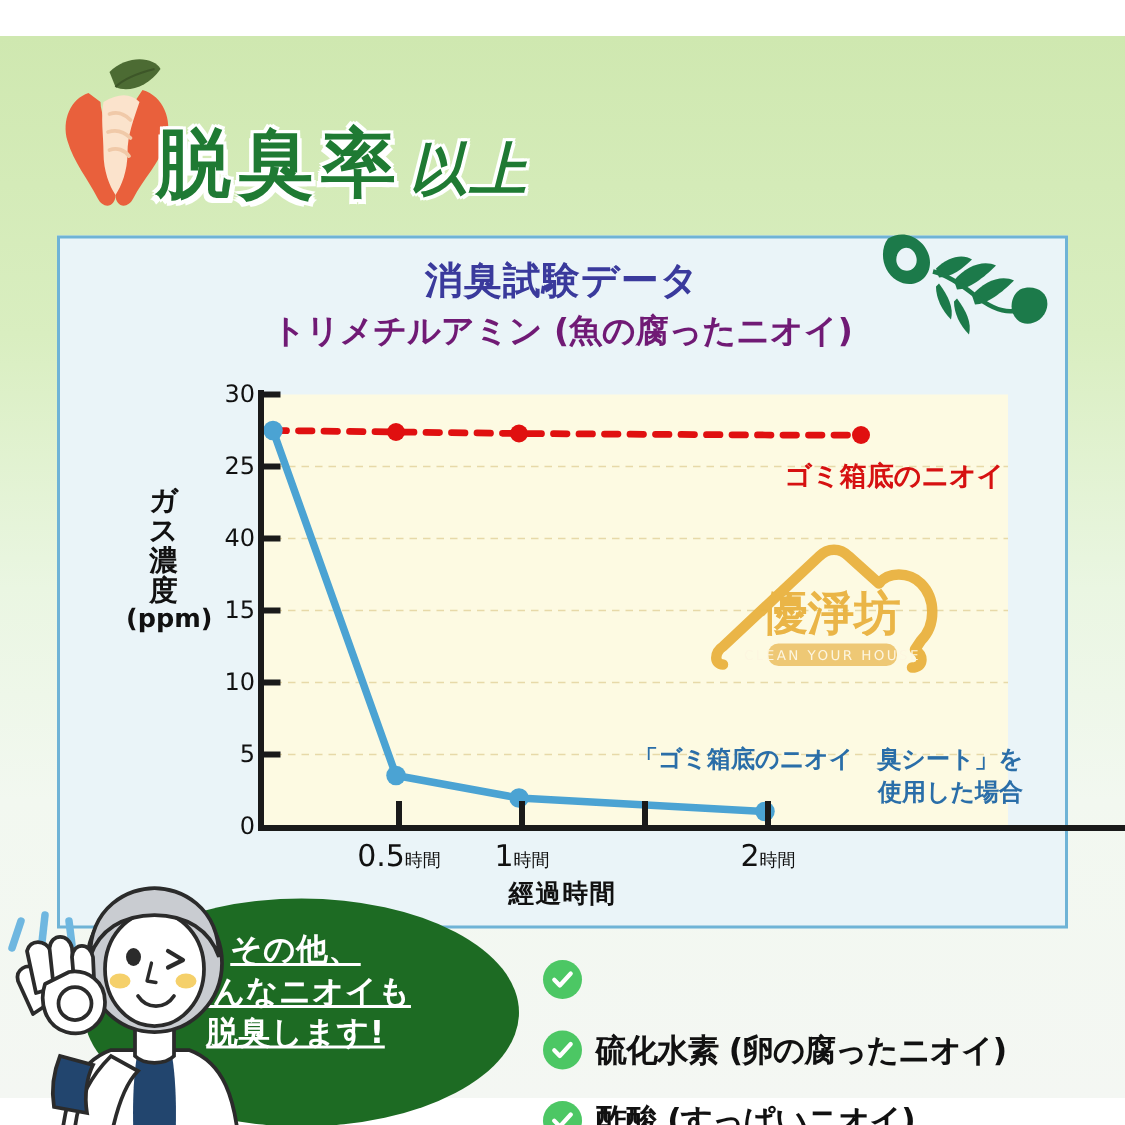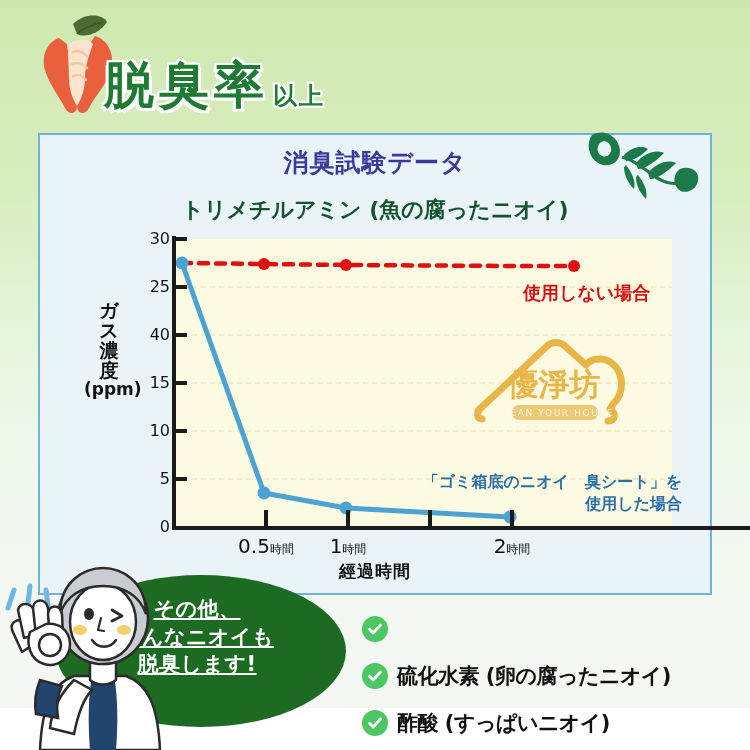--- a/index.html
+++ b/index.html
@@ -5,20 +5,21 @@
   * { box-sizing: border-box; margin: 0; padding: 0; }
   html, body {
     width: 750px; height: 750px;
     font-family: "DejaVu Sans", "Liberation Sans", sans-serif;
     overflow: hidden;
   }
   #page {
     position: relative;
     width: 750px; height: 708px;
     background: linear-gradient(180deg,#cfe8b0 0%, #d9eec0 28%, #eaf6e2 52%, #f2f8f0 72%, #f4f7f3 100%);
+    margin-top: 24px;
   }
 
   
   #header {
     position: absolute; left: 0; top: 0; width: 750px; height: 132px;
   }
   .apple {
     position: absolute; left: 33px; top: 8px; width: 92px; height: 112px;
   }
   #headline {
@@ -42,44 +43,45 @@
     line-height: 0.85;
     letter-spacing: -2px;
     margin-left: -4px;
     padding-bottom: 2px;
     -webkit-text-stroke: 3px #ffffff;
     paint-order: stroke fill;
     text-shadow: 0 0 5px #fff, 0 0 9px #fff;
   }
   .hl-suffix {
     font-family: "DejaVu Sans", sans-serif;
-    font-size: 24px; font-weight: bold; color: #1f7a33;
+    font-size: 38px; font-weight: bold; color: #1f7a33;
     line-height: 1; padding-bottom: 14px; margin-left: 4px;
     letter-spacing: 2px;
     text-shadow:
       2px 0 0 #fff, -2px 0 0 #fff, 0 2px 0 #fff, 0 -2px 0 #fff,
       2px 2px 0 #fff, -2px -2px 0 #fff, 2px -2px 0 #fff, -2px 2px 0 #fff;
+    font-style: italic;
   }
 
   
   #panel {
     position: absolute; left: 38px; top: 133px; width: 674px; height: 462px;
     background: #eaf4f8;
     border: 2px solid #6fb3d6;
   }
   #chart-title {
     position: absolute; left: 0; top: 11px; width: 100%;
     text-align: center;
     font-size: 25px; font-weight: bold; color: #3a3a9c;
     letter-spacing: 1px;
   }
   #chart-subtitle {
-    position: absolute; left: 0; top: 60px; width: 100%;
+    position: absolute; left: 0; top: 47px; width: 100%;
     text-align: center;
-    font-size: 22px; font-weight: bold; color: #14532d;
+    font-size: 22px; font-weight: bold; color: #701a75;
     letter-spacing: 0px;
   }
   .fishbone { position: absolute; right: 6px; top: -14px; width: 120px; height: 96px; }
 
   
   #plot {
     position: absolute; left: 134px; top: 104px; width: 498px; height: 288px;
     background: #fdfae2;
   }
   #plot-svg { position: absolute; left: 0; top: 0; }
@@ -289,21 +291,21 @@
     </div>
     <div class="xtick-lbl" style="left:308px">
       <b>1</b><i>時間</i>
     </div>
     <div class="xtick-lbl" style="left:472px">
       <b>2</b><i>時間</i>
     </div>
 
     <div id="xlabel">經過時間</div>
 
-    <div id="legend-red">使用しない場合</div>
+    <div id="legend-red">ゴミ箱底のニオイ</div>
     <div id="legend-blue">
       <div>「ゴミ箱底のニオイ　臭シート」を</div>
       <div>使用した場合</div>
     </div>
   </div>
 
   <div id="bubble"></div>
   <div id="bubble-text">
     <span>その他、</span>
     <span>こんなニオイも</span>

